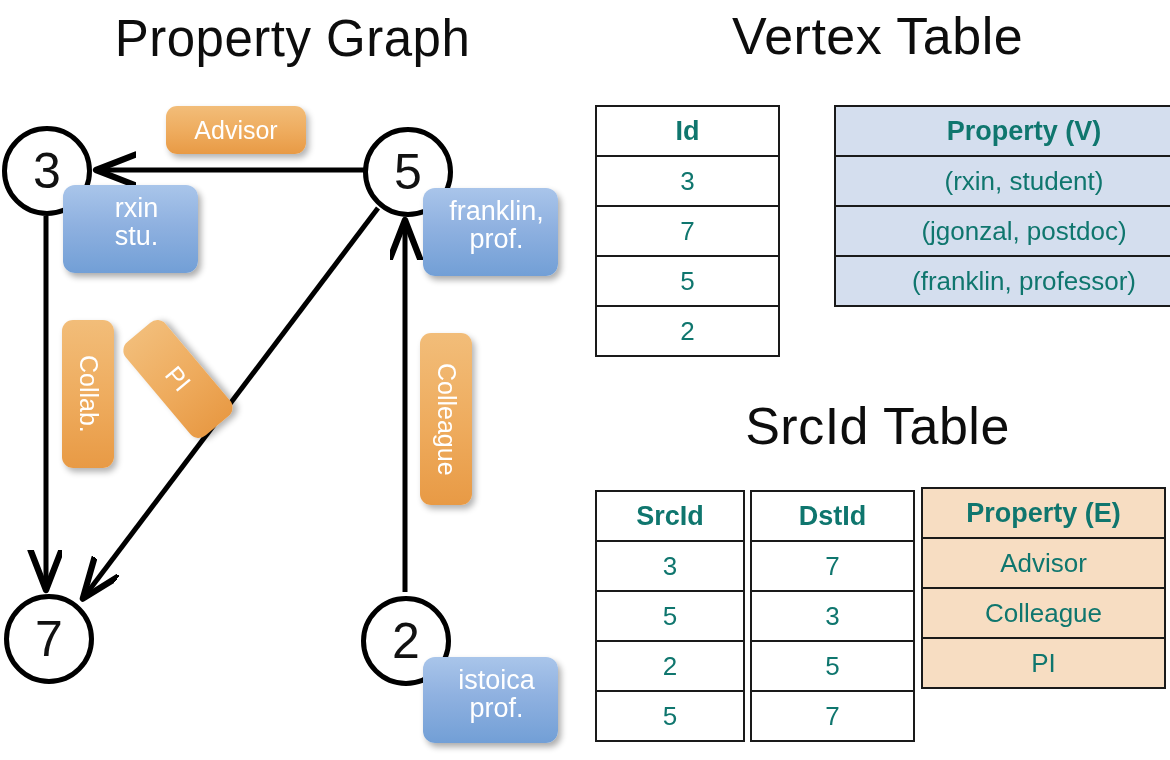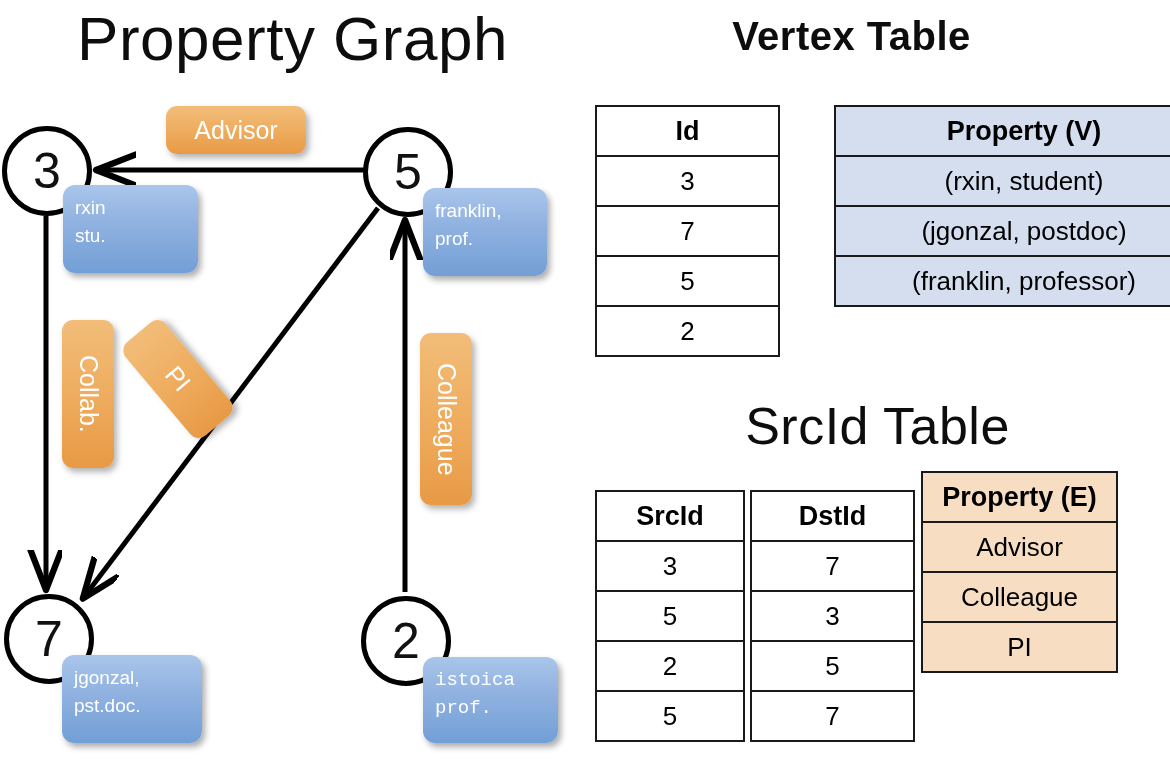--- a/index.html
+++ b/index.html
@@ -17,25 +17,25 @@
   .big-title{
     font-family:"Liberation Sans", sans-serif;
     font-weight:300;
     color:#0d0d0d;
     letter-spacing:0.5px;
     text-align:center;
     white-space:nowrap;
   }
   #title-property-graph{
     left:0px; top:8px; width:585px;
-    font-size:62px; line-height:62px;
+    font-size:51px; line-height:62px;
   }
   #title-vertex-table{
-    left:559px; top:5px; width:585px;
-    font-size:40px; line-height:62px;font-weight:bold;
+    left:585px; top:5px; width:585px;
+    font-size:52px; line-height:62px;
   }
   #title-edge-table{
     left:585px; top:395px; width:585px;
     font-size:52px; line-height:62px;
   }
 
   
   #graph-area{left:0;top:0;width:585px;height:760px;}
   #graph-svg{position:absolute;left:0;top:0;width:585px;height:760px;}
 
@@ -52,27 +52,28 @@
     font-family:"Liberation Sans", sans-serif;
     z-index:4;
   }
 
   .prop-box{
     position:absolute;
     border-radius:12px;
     background:linear-gradient(180deg,#a9c5ea 0%, #8fb1e0 45%, #729fd6 100%);
     box-shadow:3px 4px 6px rgba(0,0,0,0.33);
     color:#ffffff;
-    font-size:19px;
+    font-size:27px;
     line-height:28px;
     font-family:"Liberation Sans", sans-serif;
     font-weight:400;
     padding:9px 0 0 12px;
     box-sizing:border-box;
     z-index:6;
+    text-align:center;
   }
 
   .edge-label{
     position:absolute;
     border-radius:11px;
     background:linear-gradient(180deg,#f2bd79 0%, #eeab5d 55%, #e89a45 100%);
     box-shadow:3px 4px 6px rgba(0,0,0,0.3);
     color:#ffffff;
     font-family:"Liberation Sans", sans-serif;
     font-size:25px;
@@ -97,35 +98,35 @@
   .tbl{
     position:absolute;
     border-collapse:collapse;
     font-family:"Liberation Sans", sans-serif;
   }
   .tbl td,.tbl th{
     border:2px solid #1a1a1a;
     text-align:center;
     font-weight:400;
     font-size:26px;
-    color:#000000;
+    color:#0f766e;
     padding:0;
     height:45px;
     background:#fff;
     white-space:nowrap;
   }
   .tbl th{font-weight:700;font-size:27px;}
   .v-prop td,.v-prop th{background:#d4deee;}
   .e-prop td,.e-prop th{background:#f7ddc2;}
 
   #vertex-id-tbl{left:595px;top:105px;width:185px;}
   #vertex-prop-tbl{left:786px;top:105px;width:380px;margin-left:48px;}
   #edge-src-tbl{left:595px;top:490px;width:150px;border-radius:14px;}
   #edge-dst-tbl{left:750px;top:490px;width:165px;}
-  #edge-prop-tbl{left:921px;top:471px;width:197px;}
+  #edge-prop-tbl{left:921px;top:487px;width:245px;}
   .tbl td,.tbl th{height:48px;}
 </style>
 </head>
 <body>
 
 <div class="big-title panel" id="title-property-graph">Property Graph</div>
 <div class="big-title panel" id="title-vertex-table">Vertex Table</div>
 <div class="big-title panel" id="title-edge-table">SrcId Table</div>
 
 <div class="panel" id="graph-area">
@@ -156,29 +157,25 @@
     <span>7</span>
   </div>
   <div class="node-circle" style="left:361px;top:596px;width:90px;height:90px;">
     <span>2</span>
   </div>
 
   <div class="prop-box" style="left:63px;top:185px;width:135px;height:88px;">
     <div>rxin</div>
     <div>stu.</div>
   </div>
-  <div class="prop-box" style="left:423px;top:188px;width:124px;height:88px;">
+  <div class="prop-box" style="left:423px;top:188px;width:135px;height:88px;">
     <div>franklin,</div>
     <div>prof.</div>
   </div>
-  <div class="prop-box" style="left:62px;top:655px;width:140px;height:88px;">
-    <div>jgonzal,</div>
-    <div>pst.doc.</div>
-  </div>
-  <div class="prop-box" style="left:423px;top:657px;width:135px;height:86px;font-family:Liberation Mono, monospace;">
+  <div class="prop-box" style="left:423px;top:657px;width:135px;height:86px;">
     <div>istoica</div>
     <div>prof.</div>
   </div>
 
   <div class="edge-label" style="left:166px;top:106px;width:140px;height:48px;">
     <span>Advisor</span>
   </div>
 
   <div class="edge-label vert" style="left:62px;top:320px;width:52px;height:148px;">
     <span>Collab.</span>

